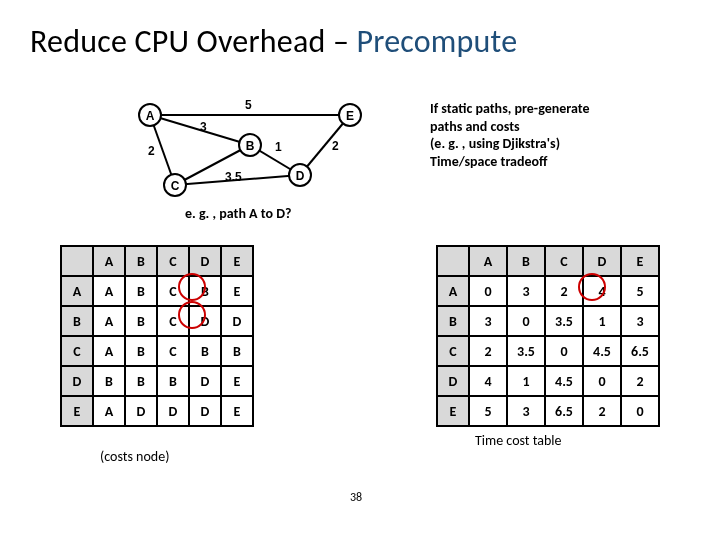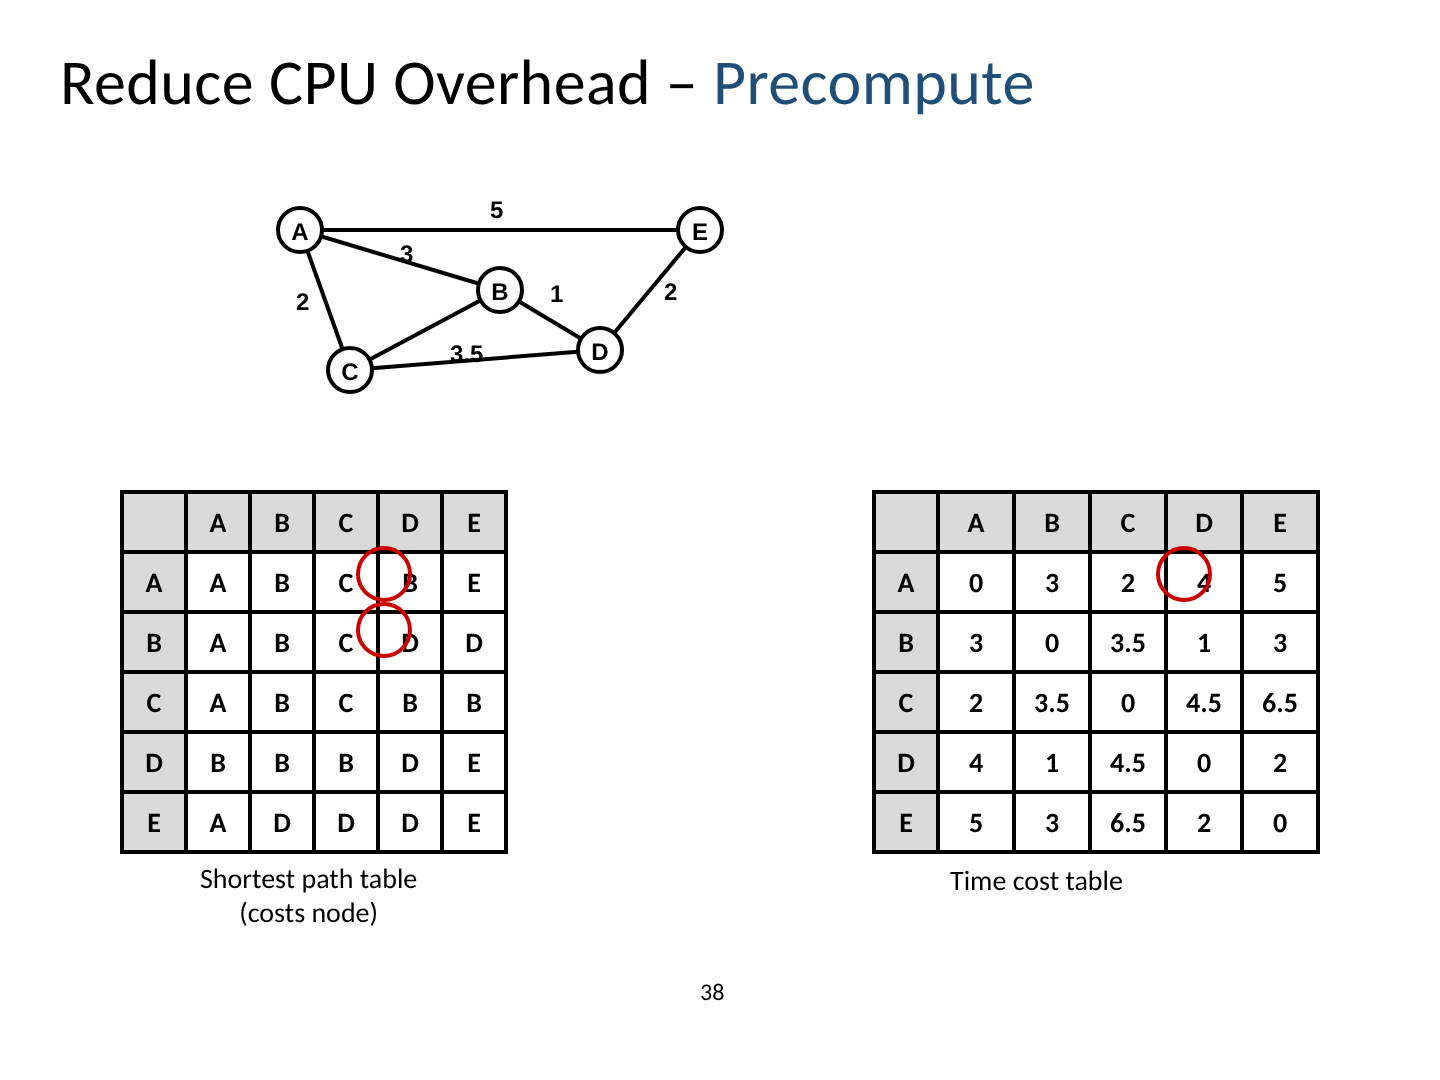--- a/index.html
+++ b/index.html
@@ -62,21 +62,28 @@
           <circle cx="170" cy="80" r="11" fill="#fff" stroke="#000" stroke-width="2"></circle>
           <text x="170" y="85" font-size="12" text-anchor="middle">D</text>
         </g>
       <g>
           <circle cx="220" cy="20" r="11" fill="#fff" stroke="#000" stroke-width="2"></circle>
           <text x="220" y="25" font-size="12" text-anchor="middle">E</text>
         </g>
     </svg>
   </div>
 
-
+  <div class="caption">e. g. , path A to D?</div>
+
+  <div class="desc">
+    <div>If static paths, pre-generate</div>
+    <div>paths and costs</div>
+    <div>(e. g. , using Djikstra's)</div>
+    <div>Time/space tradeoff</div>
+  </div>
 
   <div class="tables">
     <div style="position:relative">
       <table id="tblL">
           <tbody>
             <tr>
               <td class="hd"></td>
               <td class="hd">A</td>
               <td class="hd">B</td>
               <td class="hd">C</td>
@@ -179,19 +186,19 @@
               <td style="width:34px">2</td>
               <td style="width:34px">0</td>
             </tr>
           </tbody>
         </table>
       <div class="ring" style="left:142px;top:28px;width:28px;height:28px"></div>
     </div>
   </div>
 
   <div class="label-left">
-    <span>Shortest path table</span><br>
+    <br>
     <span>(costs node)</span>
   </div>
   <div class="label-right">Time cost table</div>
 
   <div class="pagenum">38</div>
 </div>
 
 </body></html>

